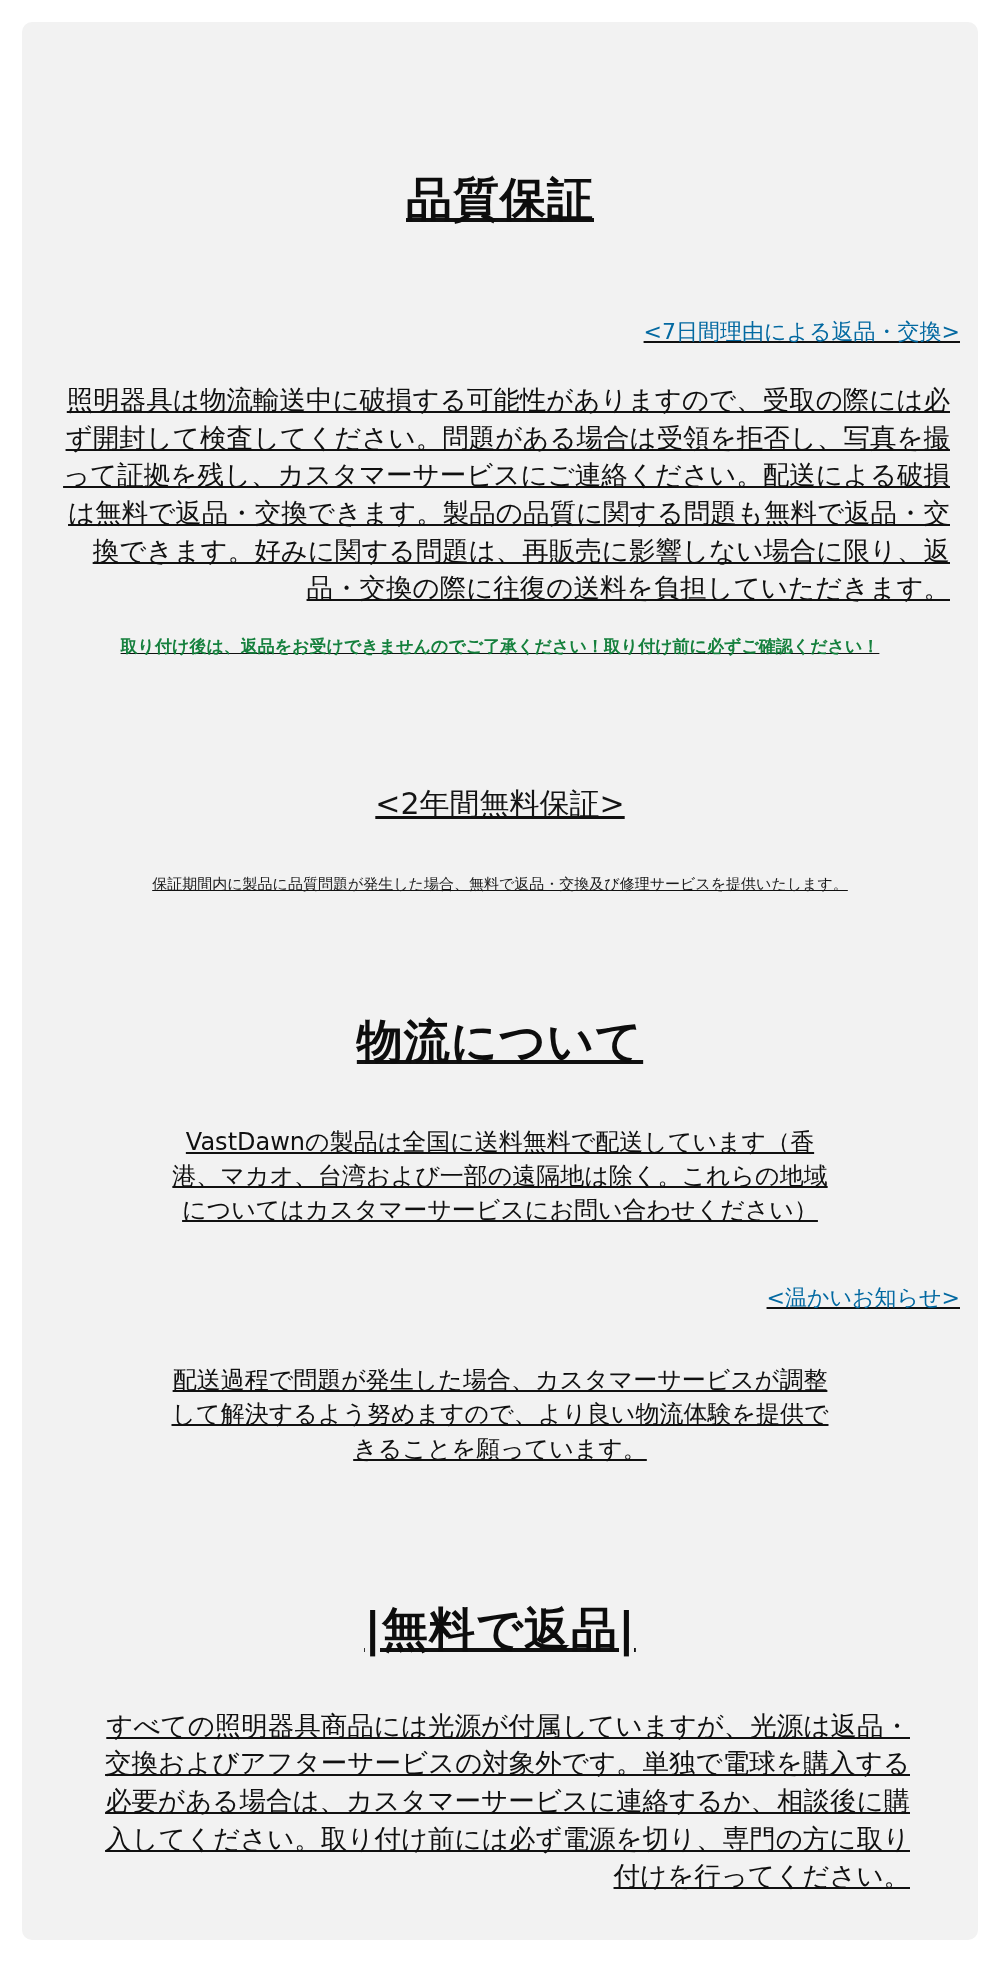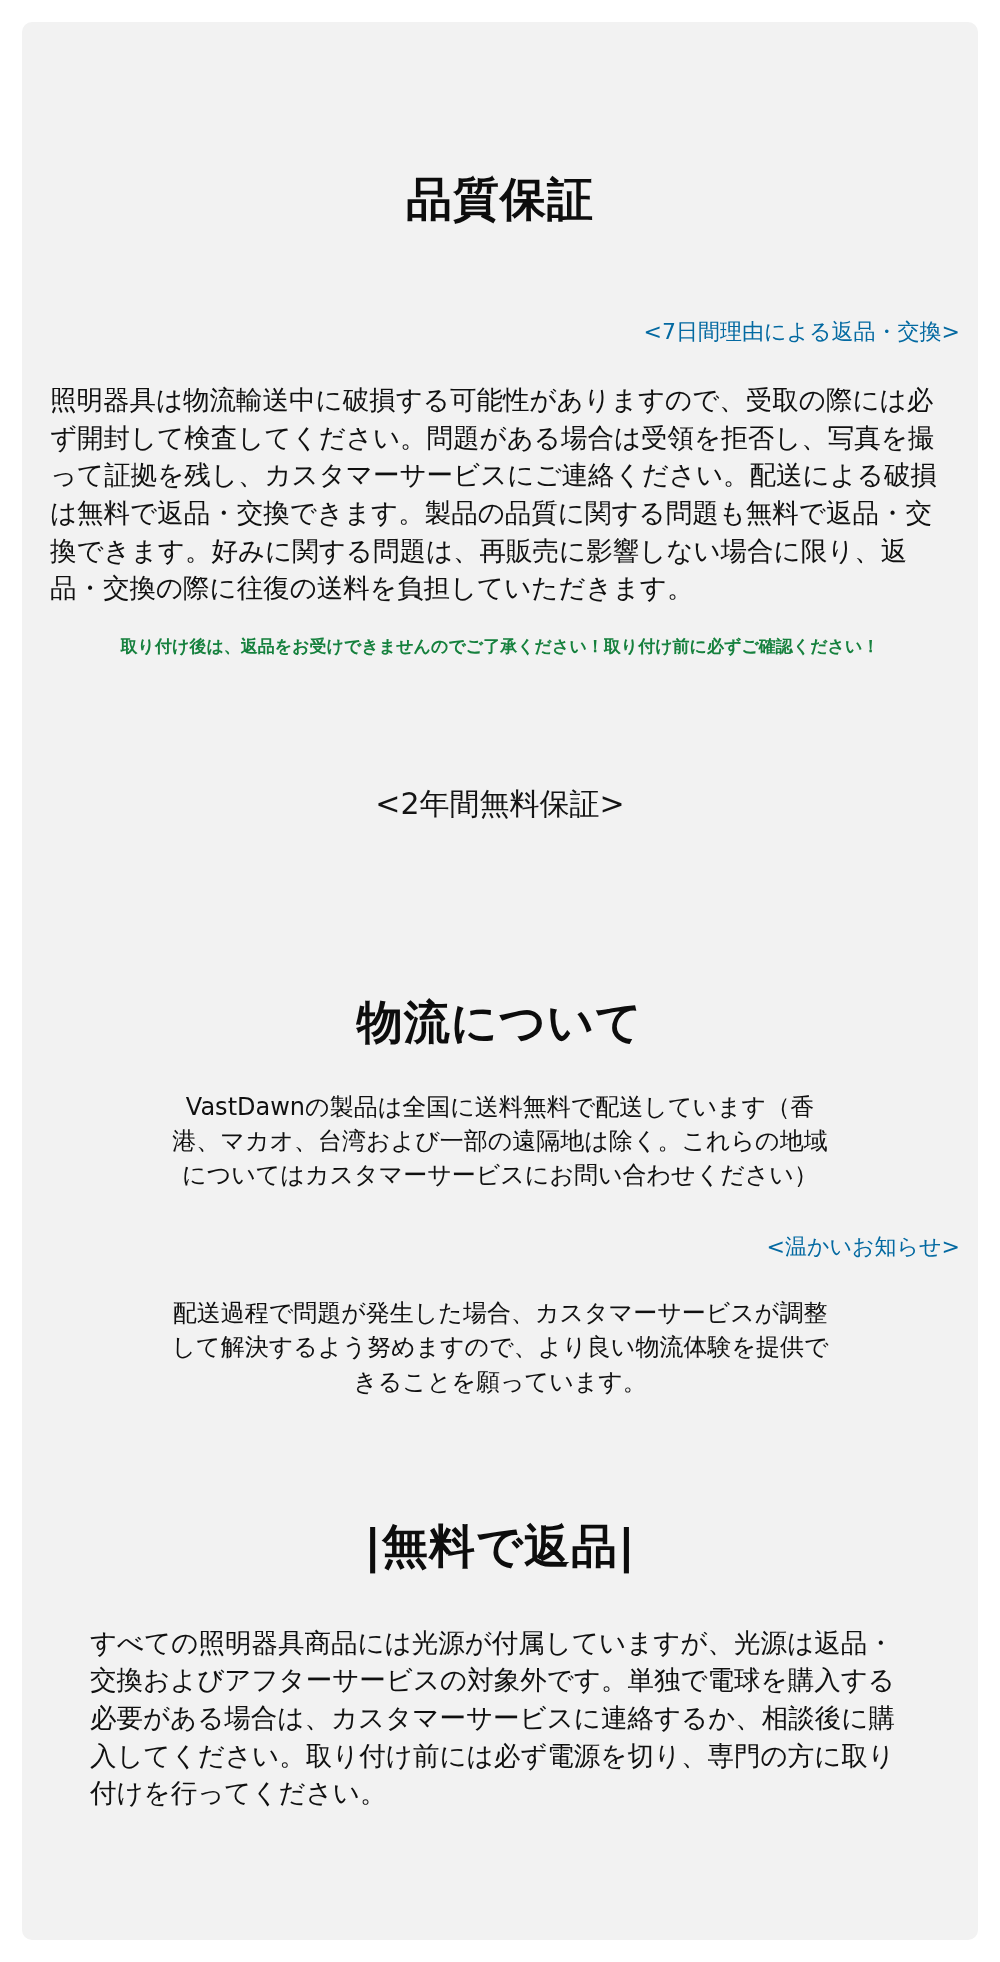--- a/index.html
+++ b/index.html
@@ -13,20 +13,21 @@
     font-family: "DejaVu Sans", "Liberation Sans", sans-serif;
     color: #111111;
   }
   .page {
     position: relative;
     width: 1000px;
     height: 1962px;
     box-sizing: border-box;
     padding: 22px 22px 22px 22px;
     background: #ffffff;
+    text-decoration: underline;
   }
   .sheet {
     width: 956px;
     height: 1918px;
     background: #f2f2f2;
     border-radius: 10px;
     box-sizing: border-box;
     padding: 0 18px;
     overflow: hidden;
   }
@@ -50,21 +51,21 @@
   }
   h2.sub-title-lg {
     margin: 16px;
     text-align: center;
     font-size: 30px;
     font-weight: normal;
     color: #141414;
   }
   p.body-lg {
     margin: 0;
-    text-align: left;
+    text-align: right;
     font-size: 26.5px;
     line-height: 1.42;
     color: #101010;
   }
   p.body-md {
     margin: 0;
     text-align: center;
     font-size: 24px;
     line-height: 1.42;
     color: #101010;
@@ -77,21 +78,21 @@
     color: #15803d;
   }
   p.note-small {
     margin: 0;
     text-align: center;
     font-size: 15px;
     color: #1a1a1a;
   }
 
   .block-warranty-body { margin: 0 auto; width: 900px; }
-  .block-logistics-body { margin: 0 auto; width: 660px; }
+  .block-logistics-body { margin: 16px auto; width: 660px; }
   .block-light-body { margin: 16px auto; width: 820px; }
   .gap-28 { height: 28px; }
   .gap-34 { height: 34px; }
   .gap-40 { height: 40px; }
   .gap-90 { height: 90px; }
   .gap-110 { height: 110px; }
   .gap-120 { height: 120px; }
 </style>
 </head>
 <body>
@@ -117,20 +118,21 @@
       <div class="gap-28"></div>
 
       <p class="note-bold">取り付け後は、返品をお受けできませんのでご了承ください！取り付け前に必ずご確認ください！</p>
 
       <div class="gap-110"></div>
 
       <h2 class="sub-title-lg">&lt;2年間無料保証&gt;</h2>
 
       <div class="gap-34"></div>
 
+      <p class="note-small">保証期間内に製品に品質問題が発生した場合、無料で返品・交換及び修理サービスを提供いたします。</p>
     </section>
 
     <div class="gap-120"></div>
 
     <section>
       <h1 class="section-title">物流について</h1>
 
       <div class="gap-40"></div>
 
       <div class="block-logistics-body">

